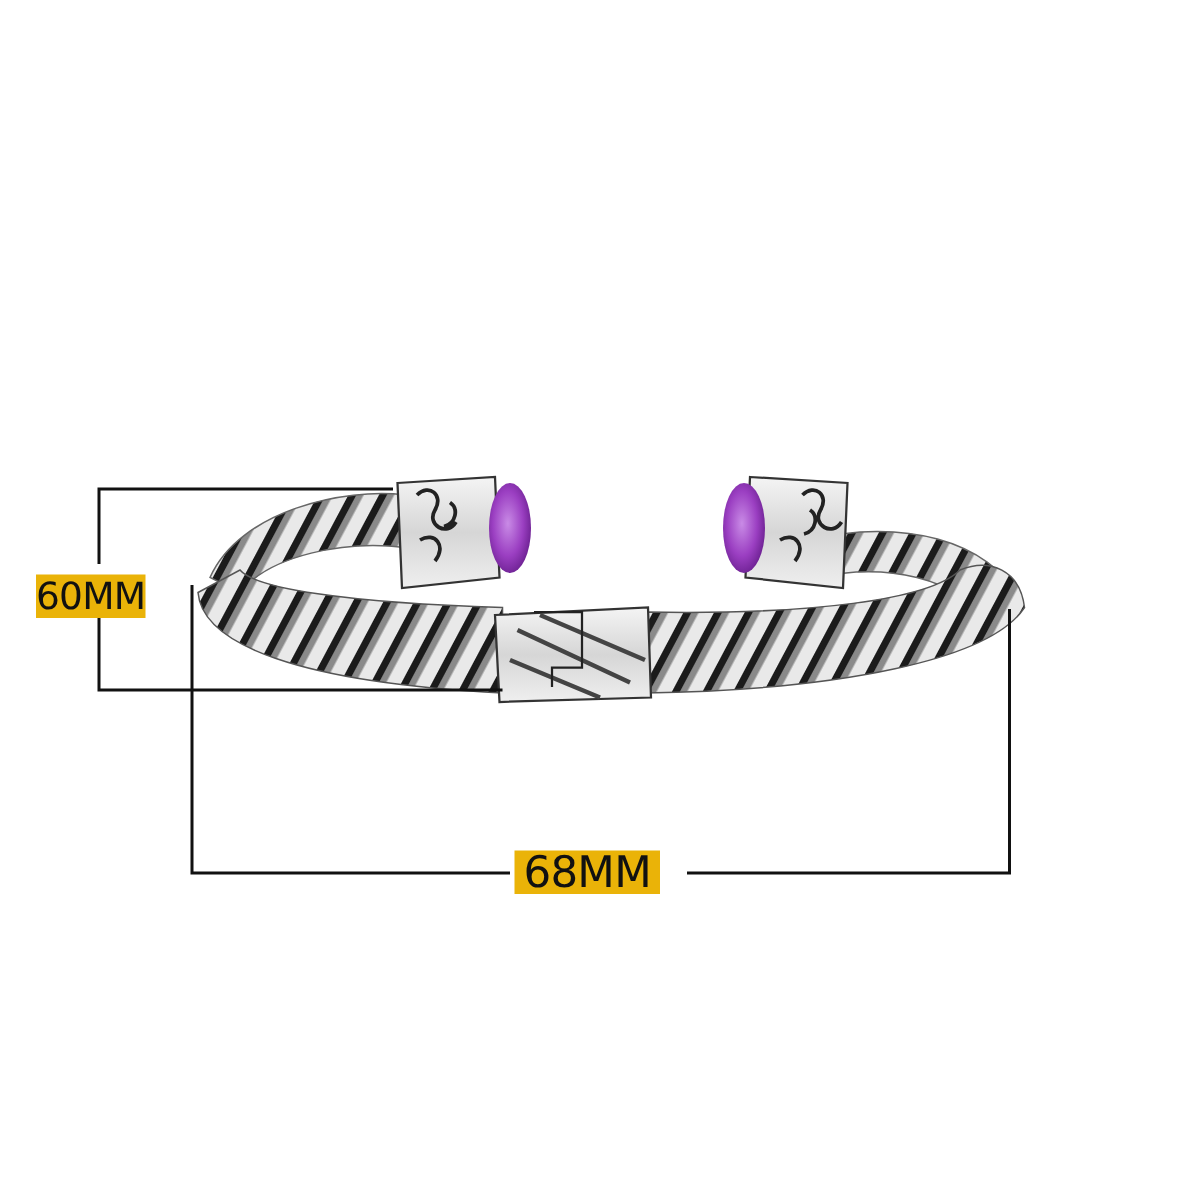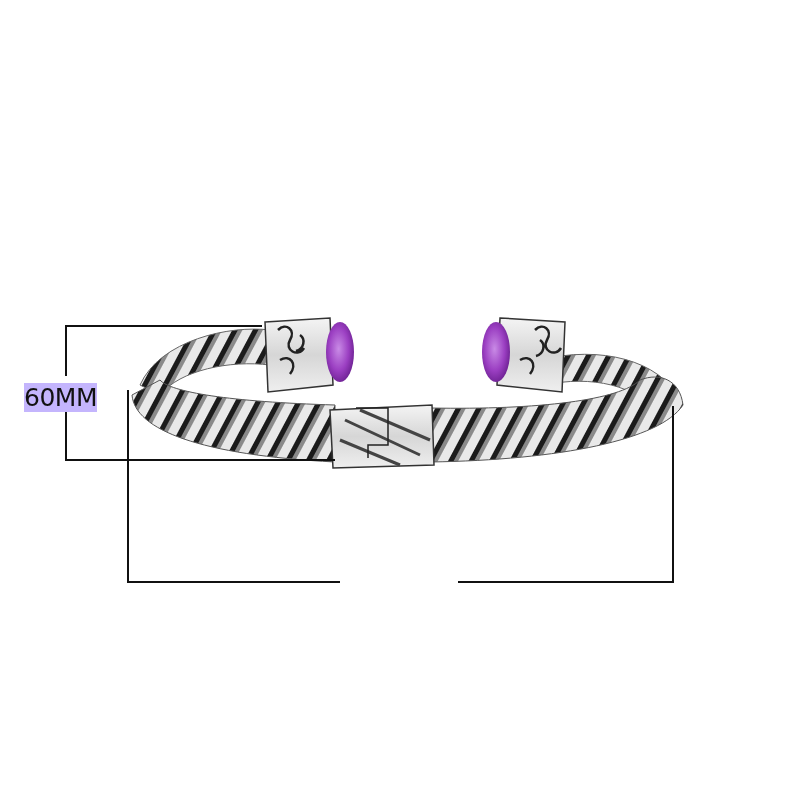--- a/index.html
+++ b/index.html
@@ -1,20 +1,20 @@
 <!DOCTYPE html>
 <html><head>
   <meta charset="utf-8">
   <style>
     html, body { margin: 0; padding: 0; background: #ffffff; }
     body { width: 800px; height: 800px; position: relative; overflow: hidden;
            font-family: "DejaVu Sans", sans-serif; }
     .stage { position: absolute; left: 0; top: 0; width: 800px; height: 800px; }
     .label { position: absolute; color: #111; font-size: 25px; letter-spacing: -0.5px;
-             background: #c4b5fd; line-height: 1; }
+             background: #eab308; line-height: 1; }
     .label-h { left: 24px; top: 383px; padding: 2px 0; }
     .label-w { left: 343px; top: 567px; padding: 0 6px; font-size: 29px; }
   </style>
 </head>
 <body>
 
 <div class="stage">
   <svg width="800" height="800" viewBox="0 0 800 800">
     <defs>
       <linearGradient id="metal" x1="0" y1="0" x2="0" y2="1">
@@ -64,13 +64,14 @@
 
     <g stroke="#111" stroke-width="2" fill="none">
       <path d="M262,326 L66,326 L66,376"></path>
       <path d="M66,412 L66,460 L335,460"></path>
       <path d="M128,390 L128,582 L340,582"></path>
       <path d="M458,582 L673,582 L673,406"></path>
     </g>
   </svg>
 
   <div class="label label-h">60MM</div>
+  <div class="label label-w">68MM</div>
 </div>
 
 </body></html>

